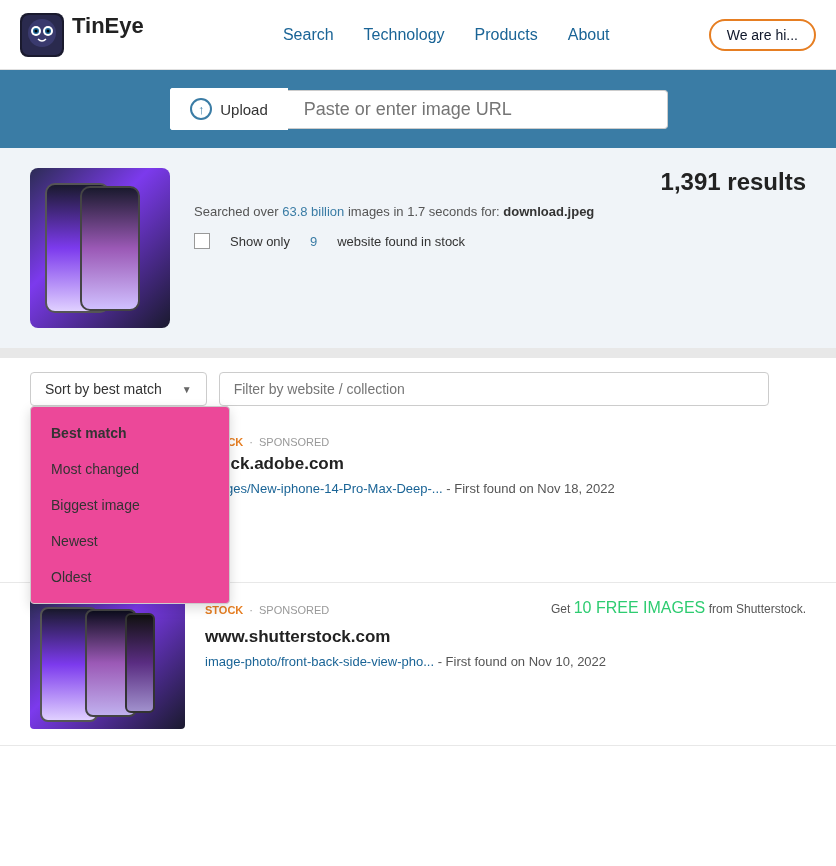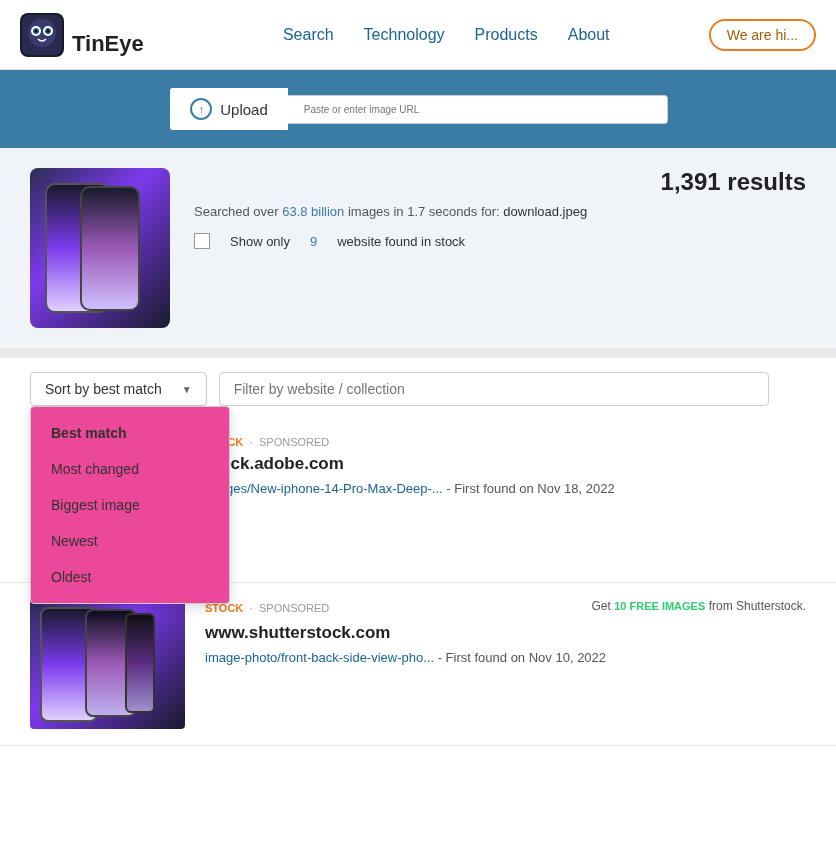--- a/index.html
+++ b/index.html
@@ -9,21 +9,21 @@
     .header {
       display: flex;
       align-items: center;
       padding: 0 20px;
       height: 70px;
       border-bottom: 1px solid #e0e0e0;
       background: #fff;
     }
     .logo {
       display: flex;
-      align-items: flex-end;
+      align-items: flex-start;
       gap: 8px;
       margin-right: 40px;
     }
     .logo-icon {
       width: 44px;
       height: 44px;
     }
     .logo-text {
       font-size: 22px;
       font-weight: bold;
@@ -35,21 +35,21 @@
       flex: 1;
       justify-content: center;
     }
     .nav a {
       text-decoration: none;
       color: #1a6496;
       font-size: 16px;
     }
     .hiring-btn {
       border: 2px solid #e67e22;
-      color: #a16207;
+      color: #0f172a;
       border-radius: 20px;
       padding: 6px 16px;
       font-size: 14px;
       background: #fff;
       cursor: pointer;
       white-space: nowrap;
     }
 
     
     .search-bar {
@@ -83,21 +83,21 @@
       align-items: center;
       justify-content: center;
       color: #3a7ca5;
       font-size: 13px;
     }
     .url-input {
       border: 1px solid #ccc;
       border-left: none;
       border-radius: 0 4px 4px 0;
       padding: 8px 16px;
-      font-size: 10px;
+      font-size: 18px;
       width: 380px;
       color: #999;
       outline: none;
     }
 
     
     .results-area {
       background: #f0f4f8;
       padding: 20px 30px;
       display: flex;
@@ -143,21 +143,21 @@
       color: #222;
       margin-bottom: 8px;
       text-align: right;
     }
     .results-meta {
       font-size: 13px;
       color: #555;
       margin-bottom: 14px;
     }
     .results-meta a { color: #3a7ca5; text-decoration: none; margin-top: 42px; }
-    .results-meta strong { font-weight: normal; color: #333; }
+    .results-meta strong { font-weight: bold; color: #333; }
     .stock-filter {
       display: flex;
       align-items: center;
       gap: 20px;
       font-size: 13px;
     }
     .stock-filter input[type="checkbox"] {
       width: 16px;
       height: 16px;
       border: 1px solid #999;
@@ -299,21 +299,21 @@
       color: #1a6496;
       text-decoration: none;
       font-size: 13px;
     }
     .result-date { color: #555; font-size: 13px; }
     .result-promo {
       color: #555;
       font-size: 12px;
       margin-bottom: 4px;
     }
-    .result-promo .free { color: #2ecc71; font-weight: bold; font-size: 11px; text-transform: uppercase; }
+    .result-promo .free { color: #2ecc71; font-weight: normal; font-size: 16px; text-transform: uppercase; }
     .result-promo .brand { color: #555; }
   </style>
 </head>
 <body>
 
 <div class="header">
   <div class="logo">
 
     <svg class="logo-icon" viewBox="0 0 44 44" xmlns="http://www.w3.org/2000/svg">
       <rect width="44" height="44" rx="8" fill="#1a1a2e"></rect>

